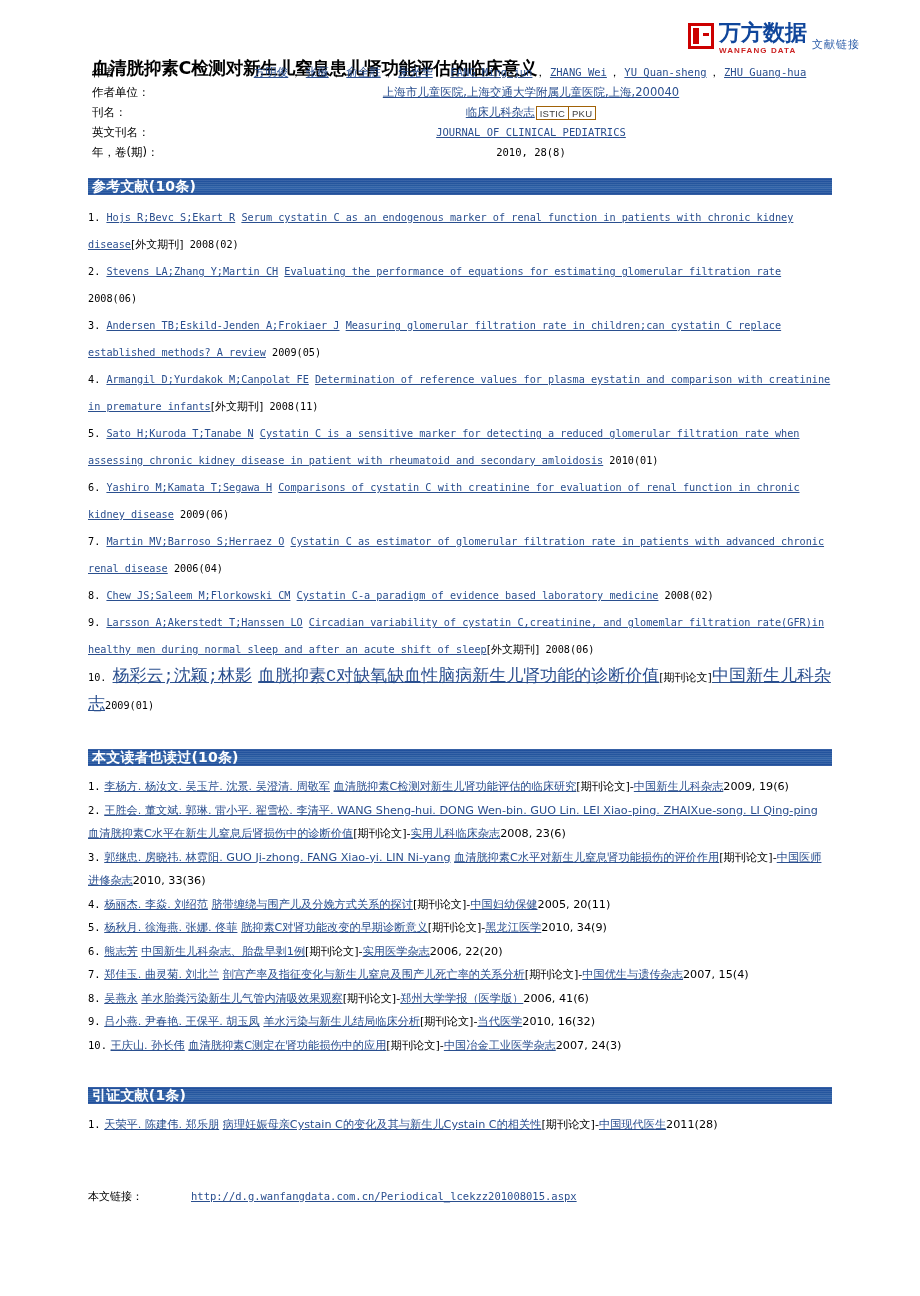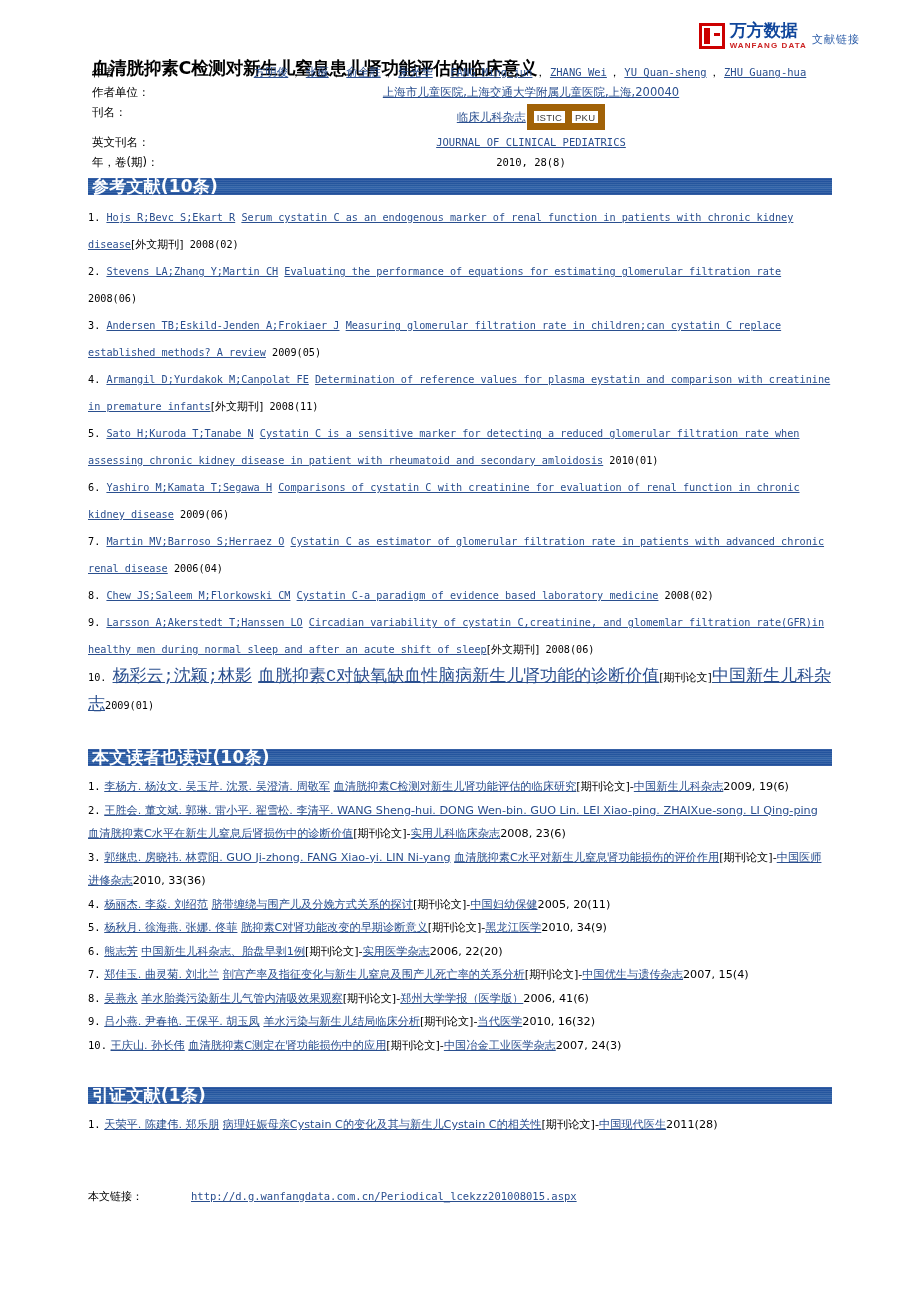--- a/index.html
+++ b/index.html
@@ -65,21 +65,21 @@
     height: 3px;
     background: #cc0000;
   }
   .logo-words {
     display: flex;
     flex-direction: column;
     line-height: 1;
   }
   .logo-cn {
     font-family: "DejaVu Sans", "Liberation Sans", sans-serif;
-    font-size: 17px;
+    font-size: 22px;
     font-weight: bold;
     color: #10469b;
     letter-spacing: 0px;
   }
   .logo-en {
     font-family: "Liberation Sans", sans-serif;
     font-size: 8px;
     font-weight: bold;
     color: #cc2222;
     letter-spacing: 1.1px;
@@ -150,35 +150,35 @@
   .badges {
     display: inline-flex;
     vertical-align: middle;
     margin-left: 1px;
   }
   .badge {
     font-family: "Liberation Sans", sans-serif;
     font-size: 9.5px;
     line-height: 11px;
     padding: 1px 3px 0 3px;
-    border: 7px solid #a16207;
+    border: 1px solid #a16207;
     background: #ffffff;
     color: #3b3b3b;
     letter-spacing: 0.2px;
   }
   .badge + .badge { border-left: none; }
 
   
   .section-bar {
     position: relative;
     height: 17px;
     background: linear-gradient(to bottom, #1f4e9c 0%, #27599f 45%, #2e62a8 55%, #1d4b98 100%);
     color: #ffffff;
     font-family: "DejaVu Sans", "Liberation Sans", sans-serif;
-    font-size: 17px;
+    font-size: 14px;
     font-weight: bold;
     line-height: 17px;
     padding-left: 4px;
     box-sizing: border-box;
     letter-spacing: 0.2px;
     overflow: hidden;
   }
   .section-bar::after {
     content: "";
     position: absolute;

